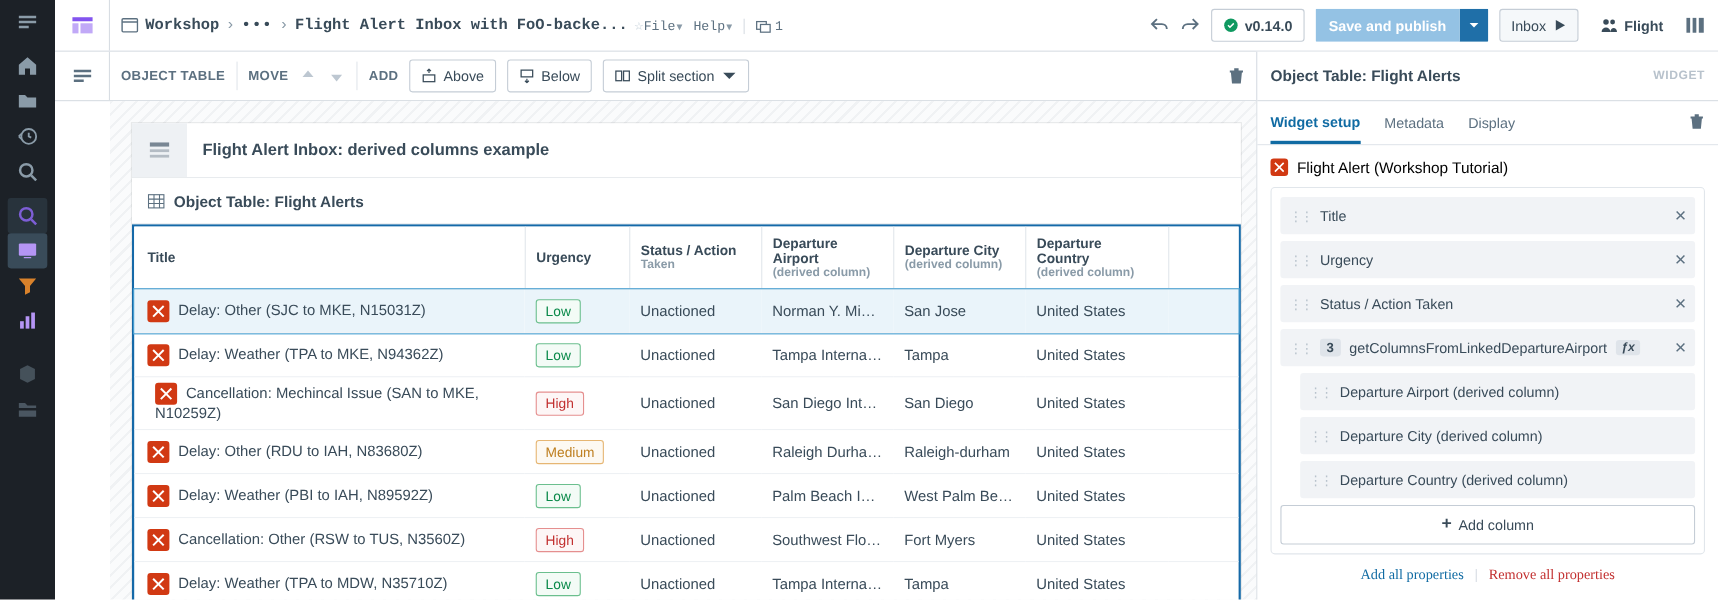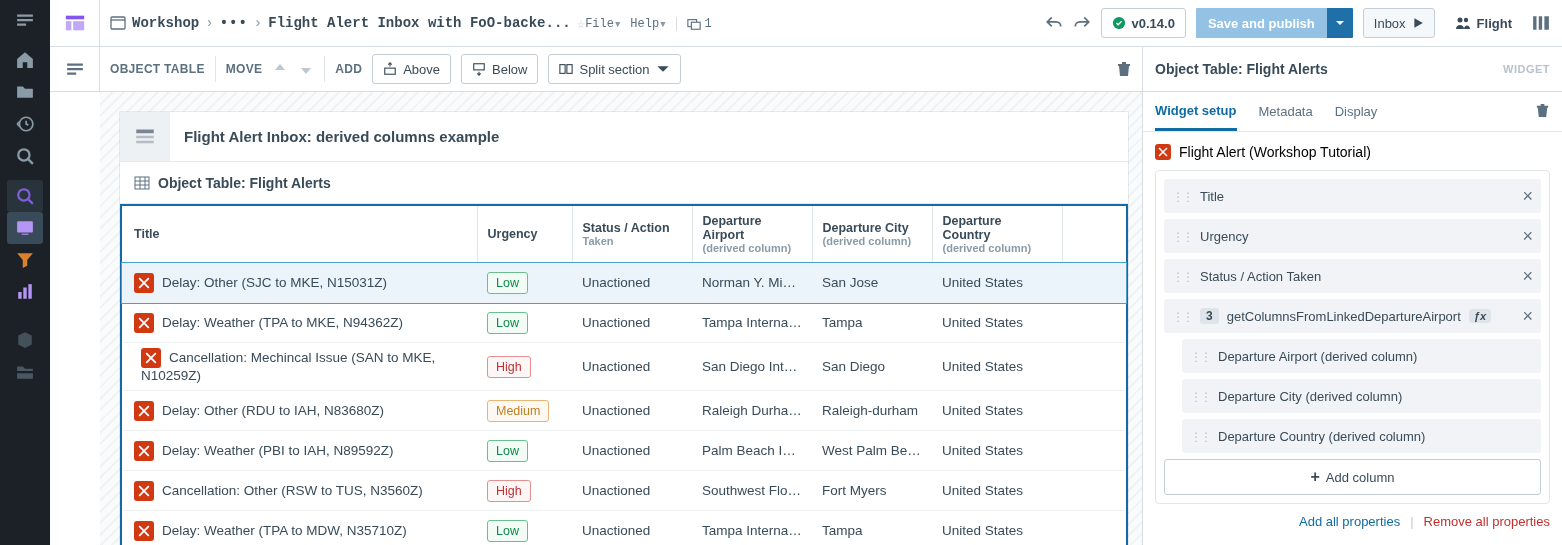--- a/index.html
+++ b/index.html
@@ -97,21 +97,21 @@
   .rp-ot .fa-icon{ width:16px;height:16px; background:#d13913; border-radius:3px; display:flex;align-items:center;justify-content:center;color:#fff;}
   .rp-ot .fa-icon svg{width:10px;height:10px;}
   .rp-card { border:1px solid #e1e6eb; border-radius:4px; padding:8px;}
   .rp-col-item { height:34px; background:#f1f3f6; border-radius:3px; display:flex; align-items:center; padding:0 8px; margin-bottom:6px; gap:8px; font-size:13px;}
   .rp-col-item.nested { margin-left:18px;}
   .rp-col-item .grip{ color:#b8c2cc;}
   .rp-col-item .close{ margin-left:auto; color:#5c7080; font-weight:300; font-size:18px; line-height:1;}
   .rp-col-item .count-badge{ background:#dfe4ea; border-radius:3px; padding:1px 6px; font-size:12px; font-weight:600; color:#394b59;}
   .rp-col-item .fx-badge{ background:#dfe4ea; border-radius:3px; padding:1px 5px; font-size:11px; font-style:italic; font-weight:600; color:#394b59;}
   .rp-add-btn { height:36px; border:1px solid #c5cdd6; border-radius:3px; display:flex; align-items:center; justify-content:center; gap:6px; margin-top:4px; font-size:13px; color:#394b59;}
-  .rp-links { display:flex; justify-content:flex-end; gap:10px; margin-top:10px; font-size:13px;}
+  .rp-links { display:flex; justify-content:center; gap:10px; margin-top:10px; font-size:13px;font-family:Liberation Serif, serif;}
   .rp-links .add-all{ color:#106ba3;}
   .rp-links .sep{ color:#c5cdd6;}
   .rp-links .remove-all{ color:#c23030;}
 
   
   .canvas {
     position:absolute; left:100px; right:420px; top:92px; bottom:0;
     background: repeating-linear-gradient(135deg,#f0f2f4,#f0f2f4 2px,#fafbfc 2px,#fafbfc 8px);
     overflow:hidden;
   }

